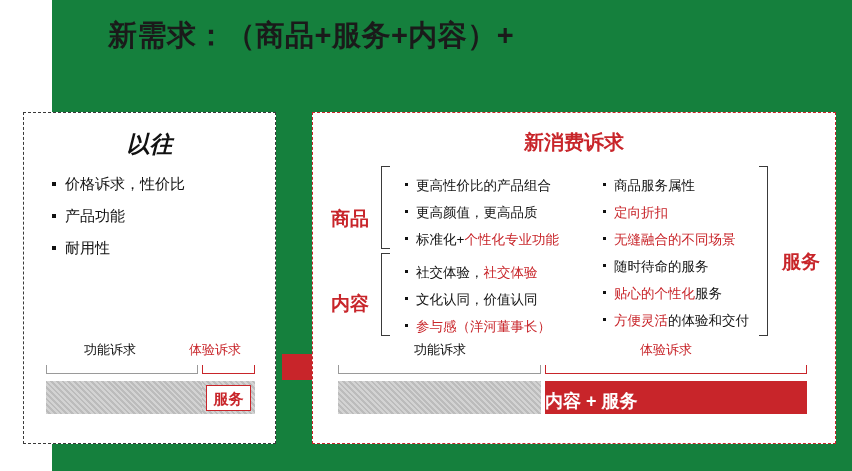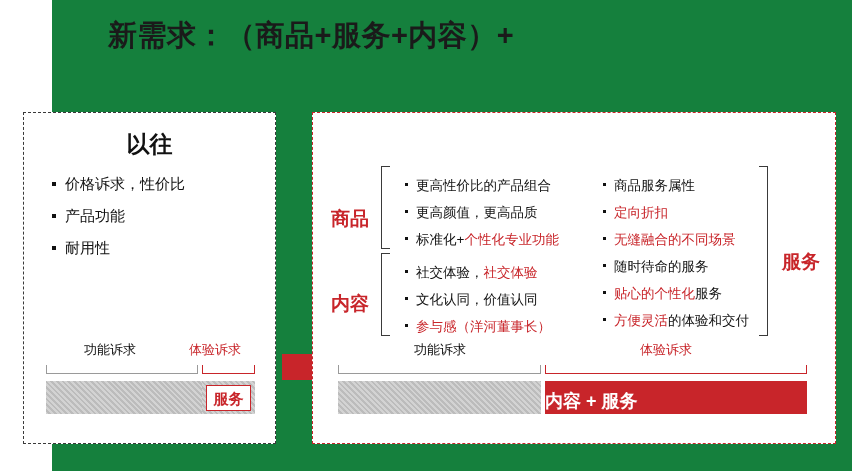--- a/index.html
+++ b/index.html
@@ -53,20 +53,21 @@
   }
   .panel-left .panel-title {
     position: absolute;
     top: 16px;
     left: 0;
     width: 100%;
     text-align: center;
     font-size: 23px;
     font-weight: bold;
     color: #111;
+    font-style: italic;
   }
   .panel-left ul {
     position: absolute;
     top: 62px;
     left: 28px;
     margin: 0;
     padding: 0;
     list-style: none;
   }
   .panel-left li {
@@ -259,20 +260,21 @@
     <div class="bar-gray" style="left:178px; top:268px; width:53px; height:33px;"></div>
     <div class="chip-red" style="left:182px; top:272px; width:45px; height:26px;">服务</div>
   </div>
 
   <div class="arrow">
     <div class="shaft"></div>
     <div class="head"></div>
   </div>
 
   <div class="panel-right">
+    <div class="panel-title">新消费诉求</div>
 
     <div class="cat-label" style="left:18px; top:93px;">商品</div>
     <div class="group-bracket" style="left:68px; top:53px; width:9px; height:83px;"></div>
     <ul class="itemlist" style="left:80px; top:52px;">
       <li>更高性价比的产品组合</li>
       <li>更高颜值，更高品质</li>
       <li><span>标准化+</span><span class="red">个性化专业功能</span></li>
     </ul>
 
     <div class="cat-label" style="left:18px; top:178px;">内容</div>

